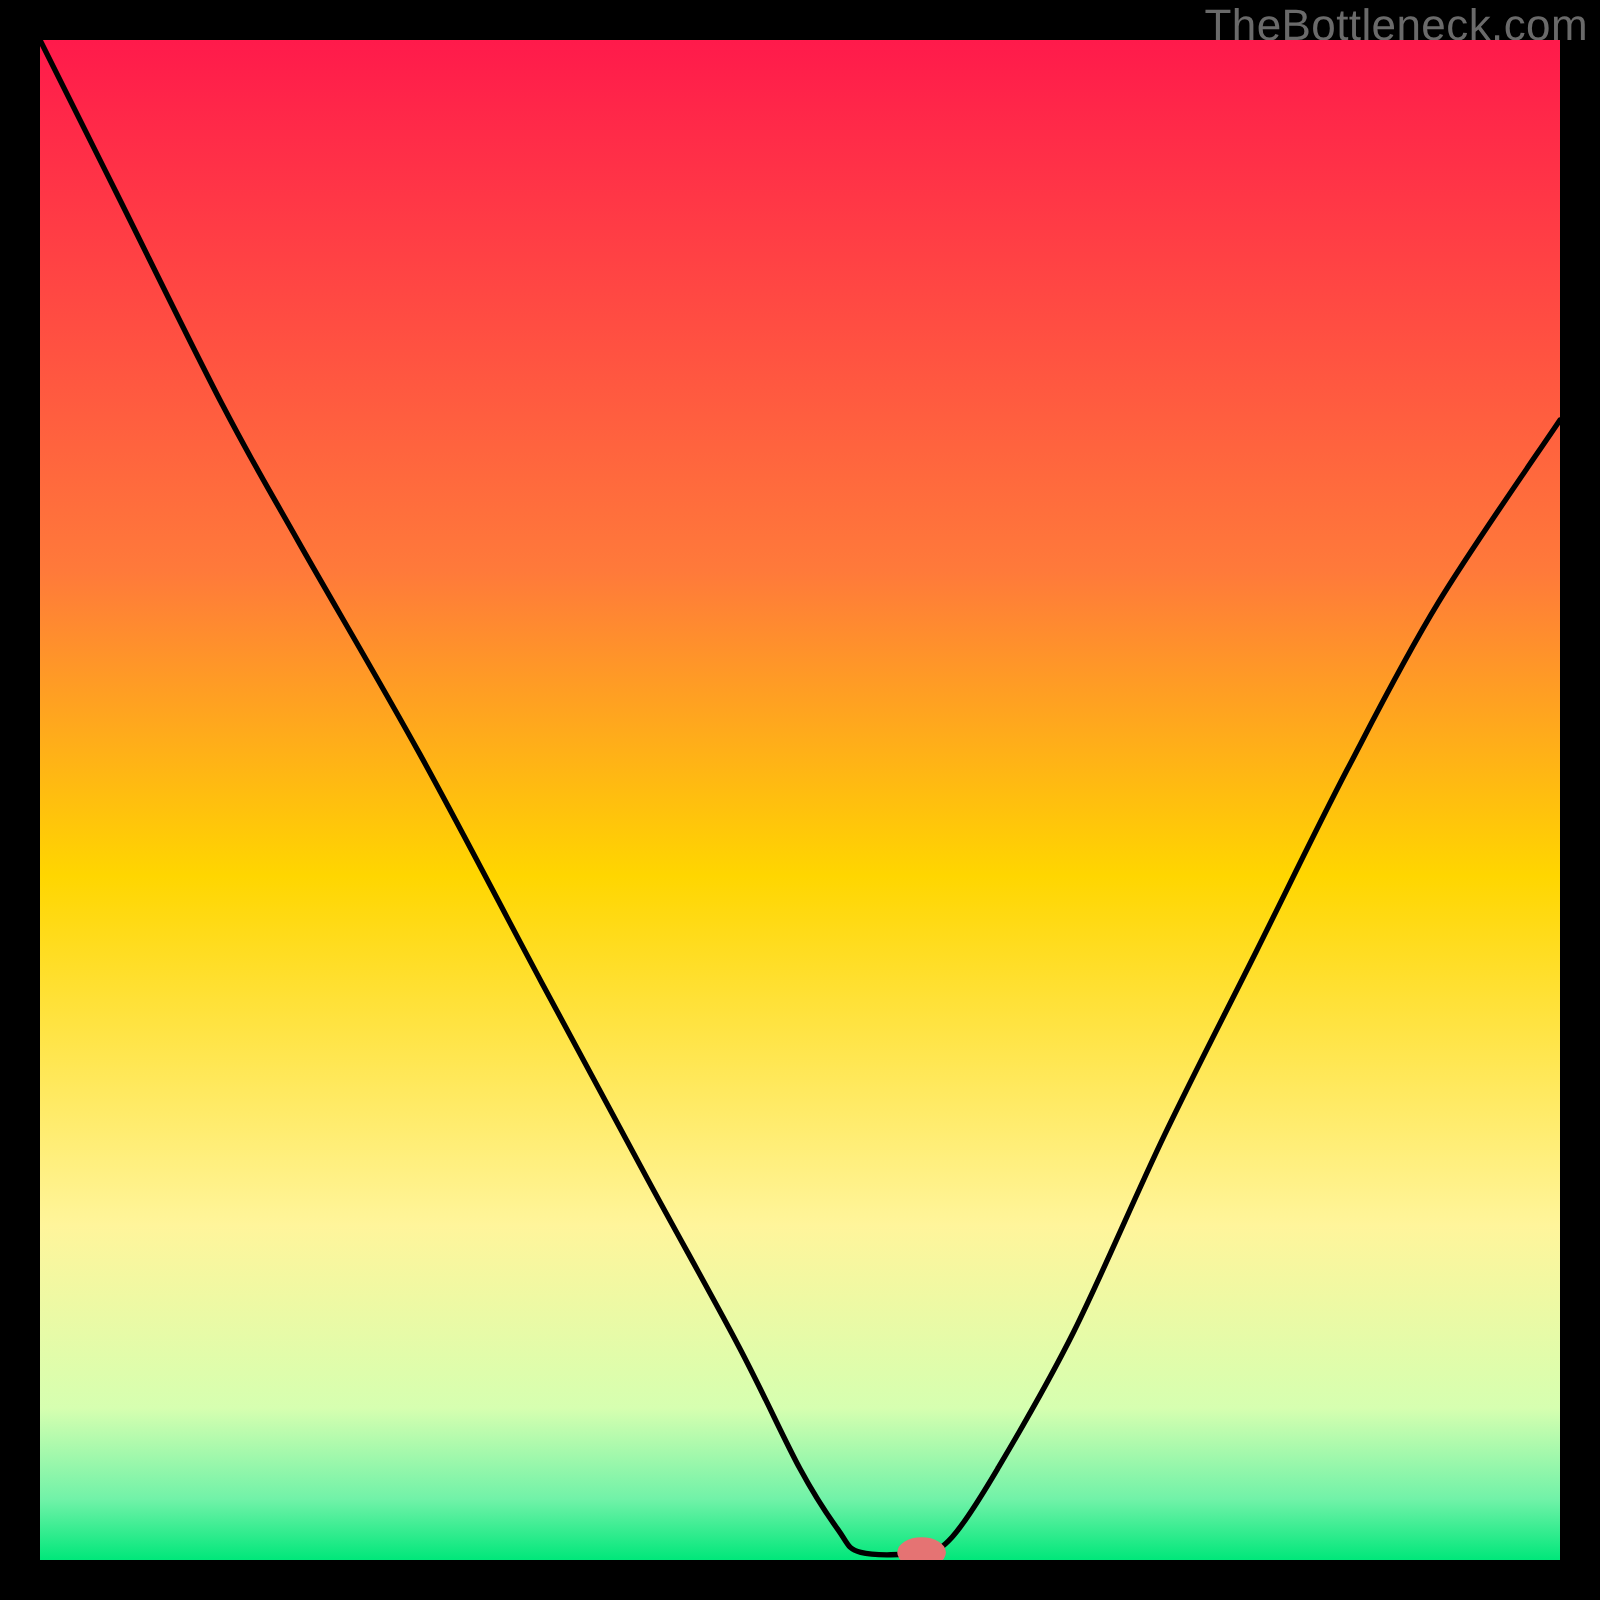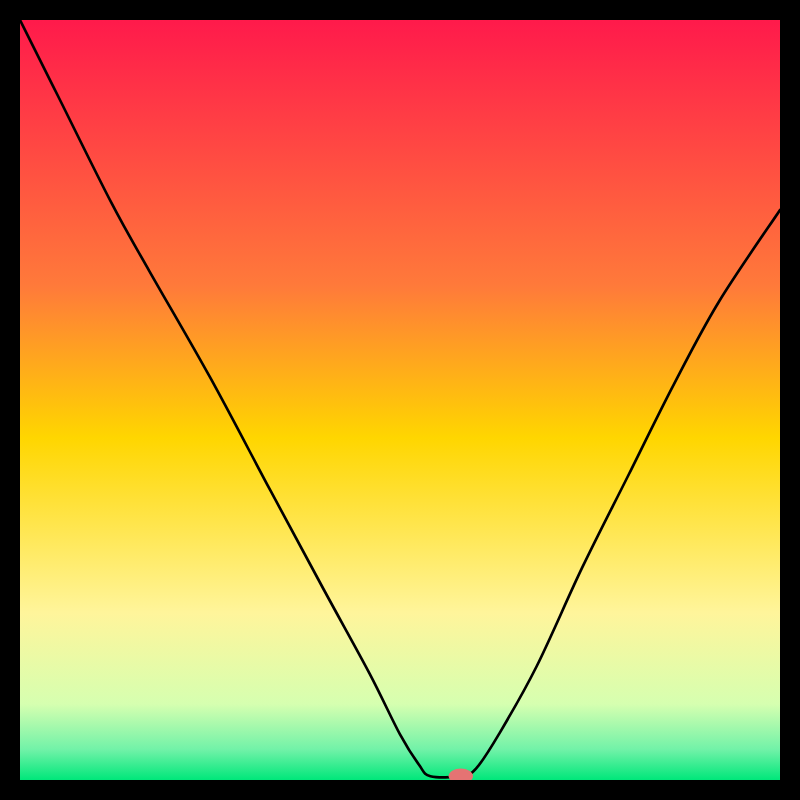--- a/index.html
+++ b/index.html
@@ -30,20 +30,21 @@
     font-family: Arial, Helvetica, sans-serif;
     font-size: 22px;
     color: #6a6a6a;
     letter-spacing: 0.2px;
   }
 </style>
 </head>
 <body>
 
 <div class="frame">
+  <div class="watermark">TheBottleneck.com</div>
 
   <div class="plot-area">
     <svg id="chart-svg" width="760" height="760" viewBox="0 0 100 100" preserveAspectRatio="none">
       <defs>
         <linearGradient id="bg-grad" x1="0" y1="0" x2="0" y2="1">
             <stop offset="0%" stop-color="#ff1a4b"></stop>
             <stop offset="35%" stop-color="#ff7a3a"></stop>
             <stop offset="55.00000000000001%" stop-color="#ffd600"></stop>
             <stop offset="78%" stop-color="#fff59b"></stop>
             <stop offset="90%" stop-color="#d6ffb0"></stop>

